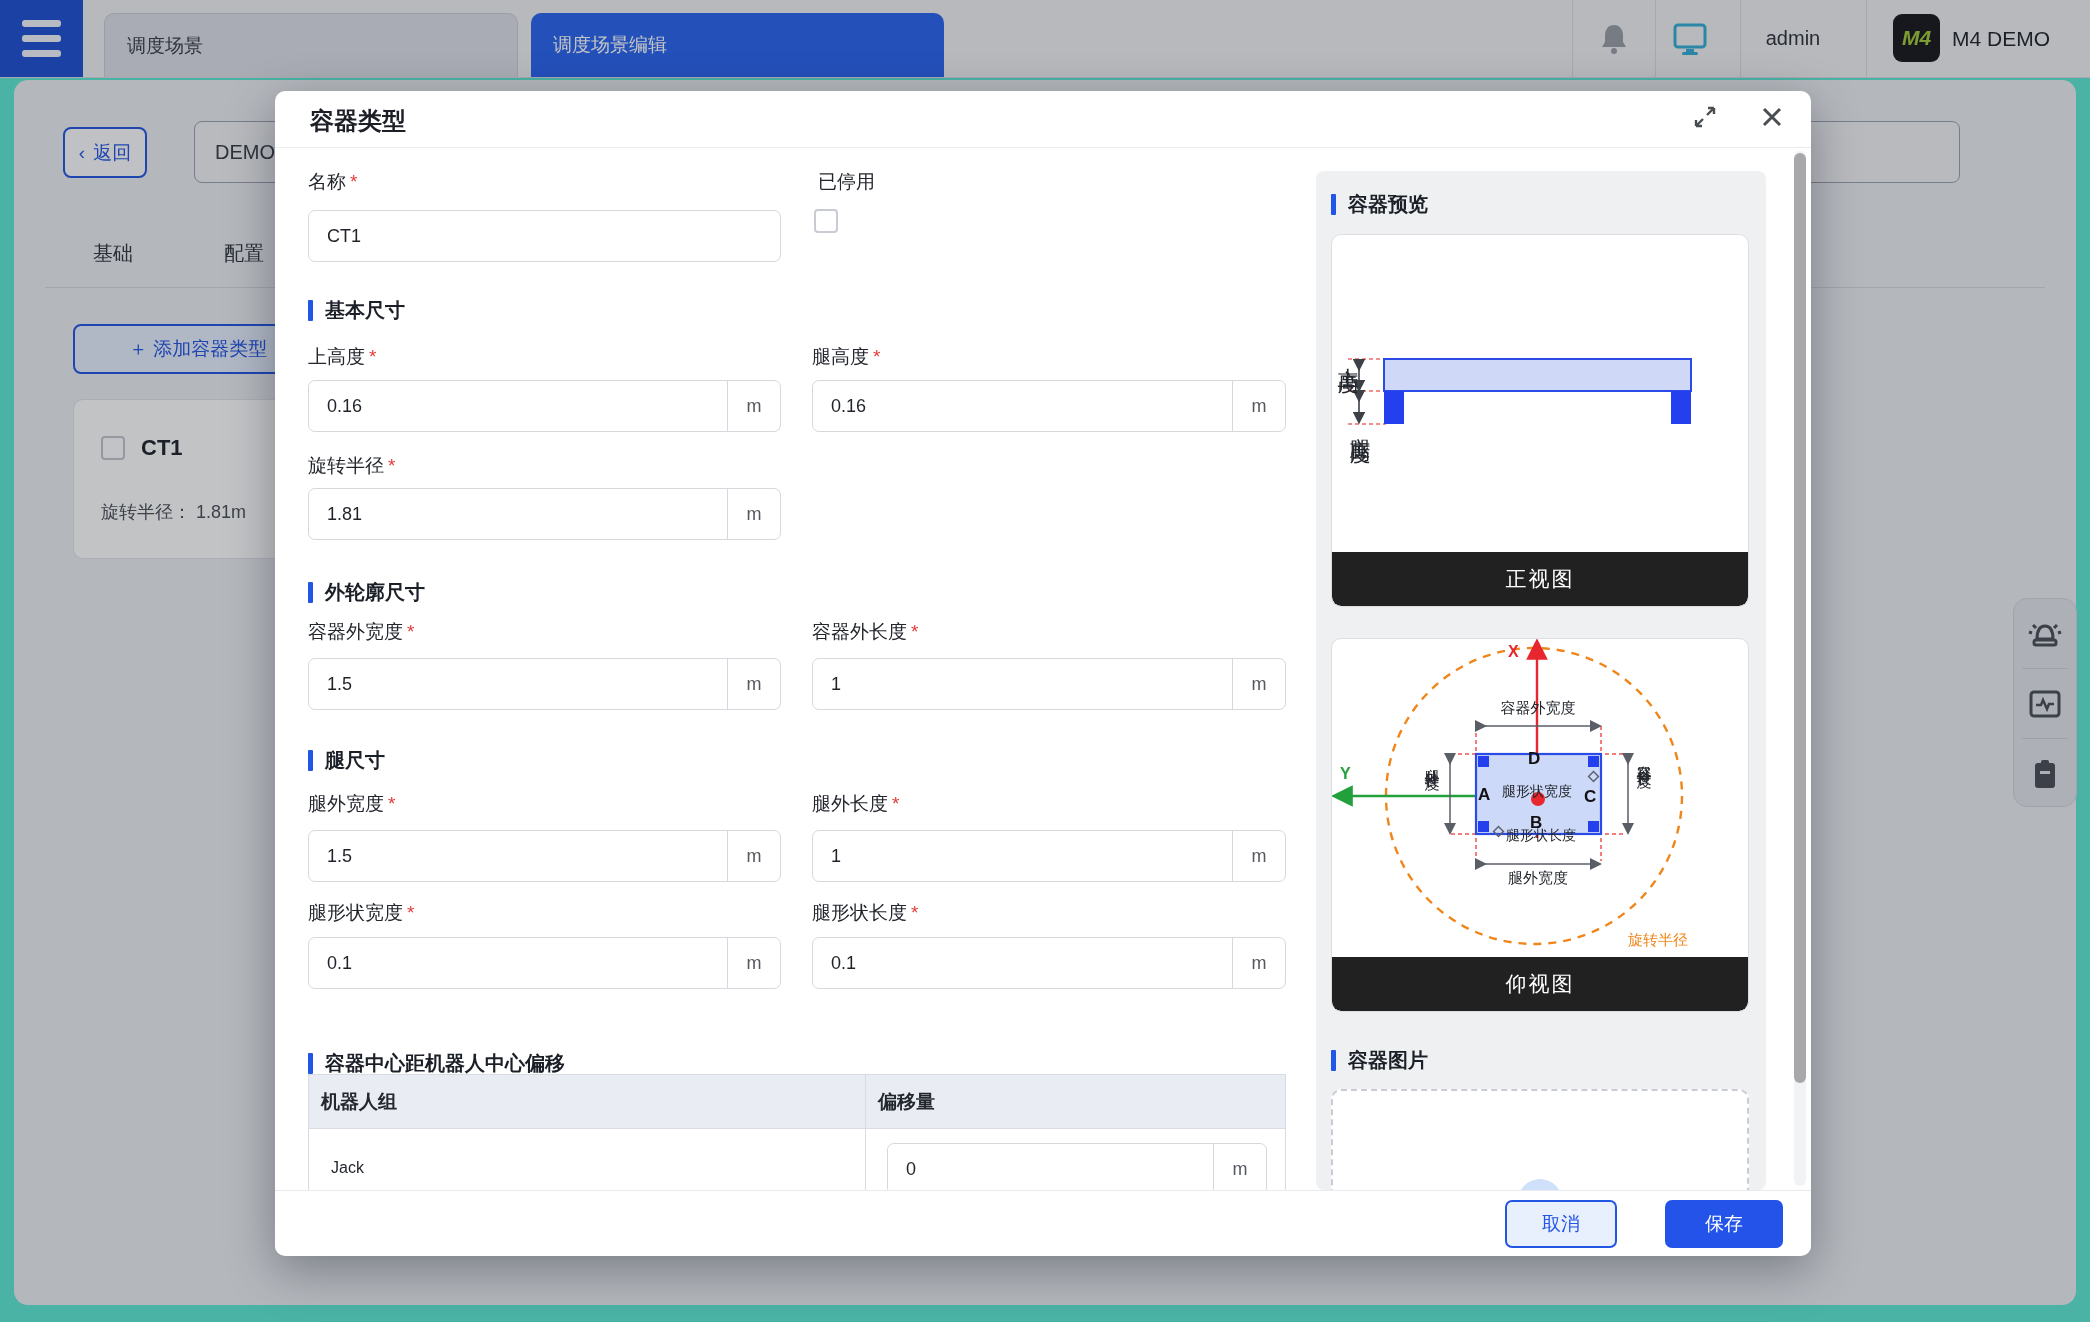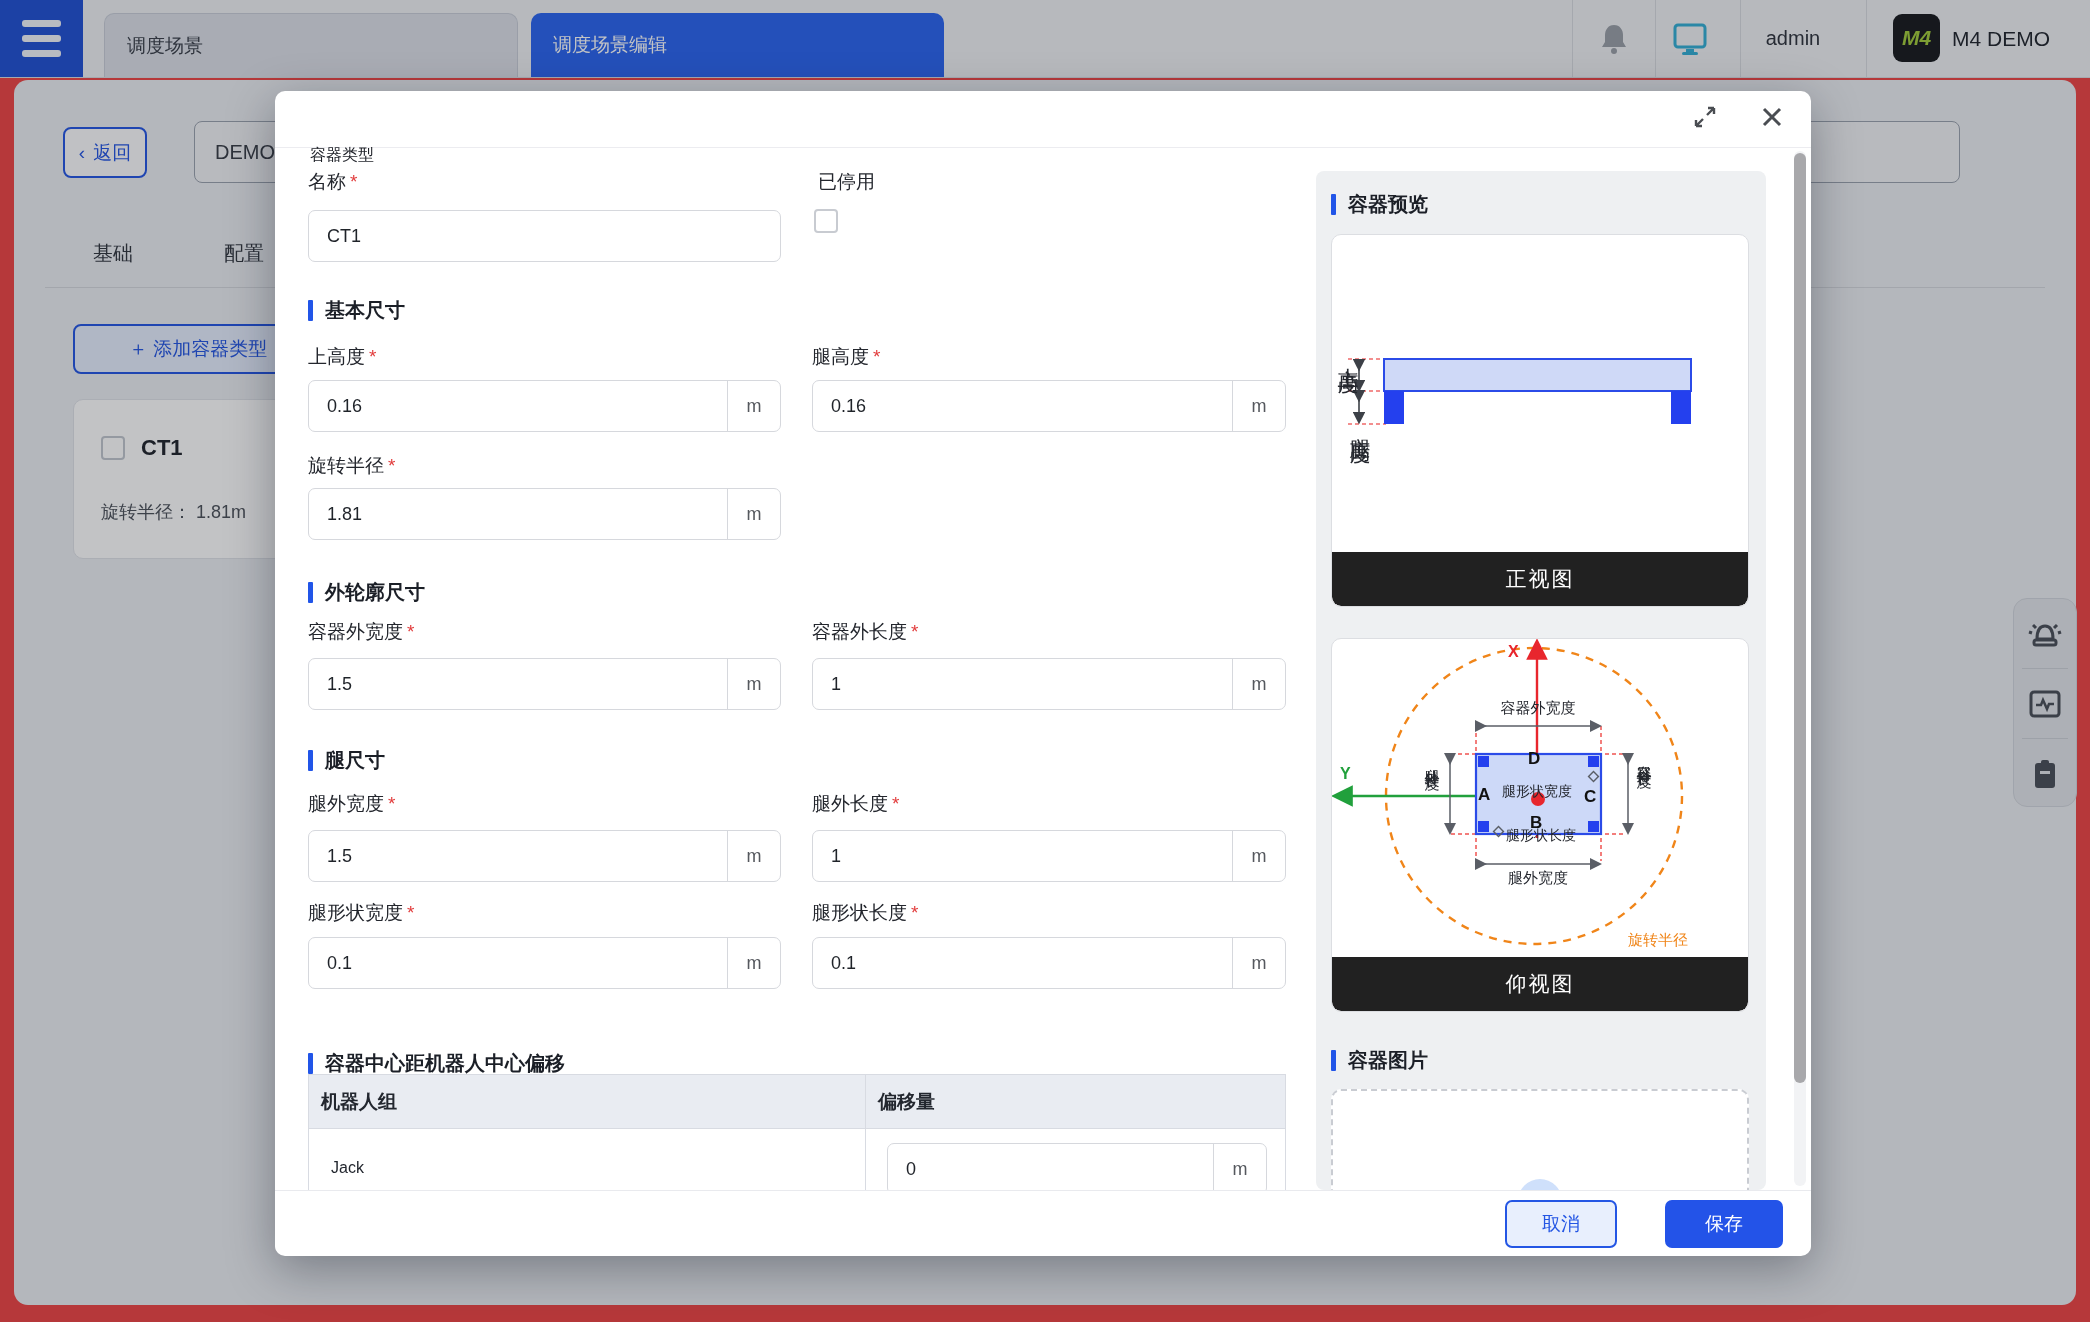--- a/index.html
+++ b/index.html
@@ -1,16 +1,16 @@
 <!DOCTYPE html>
 <html><head>
 <meta charset="utf-8">
 <style>
   html,body{margin:0;padding:0;background:#f5f6f8;font-family:"Liberation Sans","DejaVu Sans",sans-serif;}
-  .stage{position:relative;width:2090px;height:1322px;overflow:hidden;background:#ef4444;}
+  .stage{position:relative;width:2090px;height:1322px;overflow:hidden;background:#5eead4;}
   .abs{position:absolute;}
 
   
   .topbar{left:0;top:0;width:2090px;height:77px;background:#f1f2f5;border-bottom:1px solid #d9dce1;}
   .hamburger{left:0;top:0;width:83px;height:77px;background:#2050d4;}
   .hamburger i{position:absolute;left:22px;width:39px;height:7px;border-radius:3px;background:#f2f4fa;}
   .bgtab{top:13px;height:64px;border-radius:10px 10px 0 0;font-size:19px;display:flex;align-items:center;padding-left:22px;box-sizing:border-box;}
   .bgtab.inactive{left:104px;width:414px;background:#dde1e9;color:#3a3f49;border:1px solid #c9ced8;border-bottom:none;}
   .bgtab.active{left:531px;width:413px;background:#2a65f0;color:#ffffff;}
   .tb-divider{top:0;width:1px;height:77px;background:#d8dbe0;}
@@ -30,21 +30,21 @@
   .ct1-line{left:27px;top:100px;font-size:18px;color:#4c515a;white-space:nowrap;}
   .side-toolbar{left:1999px;top:518px;width:64px;height:209px;background:#e3e6eb;border:1px solid #d2d6dd;border-radius:14px;box-sizing:border-box;}
   .side-cell{left:0;width:62px;height:69px;display:flex;align-items:center;justify-content:center;}
   .side-sep{left:8px;width:46px;height:1px;background:#cdd1d8;}
 
   .backdrop{left:0;top:0;width:2090px;height:1322px;background:rgba(18,22,32,0.26);}
 
   
   .modal{left:275px;top:91px;width:1536px;height:1164px;background:#ffffff;border-radius:10px;box-shadow:0 14px 48px rgba(10,14,30,0.35);}
   .modal-header{left:0;top:0;width:1536px;height:56px;border-bottom:1px solid #ececf0;}
-  .modal-title{left:35px;top:14px;font-size:16px;font-weight:400;color:#1c1f26;margin-top:40px;}
+  .modal-title{left:35px;top:14px;font-size:24px;font-weight:700;color:#1c1f26;}
   .win-icon{top:11px;width:30px;height:30px;display:flex;align-items:center;justify-content:center;color:#4a4d52;cursor:pointer;}
   .modal-body{left:0;top:56px;width:1536px;height:1043px;overflow:hidden;}
   .modal-footer{left:0;top:1099px;width:1536px;height:65px;border-top:1px solid #e9eaee;background:#fff;border-radius:0 0 10px 10px;}
   .btn-cancel{left:1230px;top:9px;width:112px;height:48px;background:#e8effd;border:2px solid #2456e4;border-radius:7px;color:#2456e4;font-size:19px;display:flex;align-items:center;justify-content:center;box-sizing:border-box;}
   .btn-save{left:1390px;top:9px;width:118px;height:48px;background:#2353e8;border-radius:7px;color:#ffffff;font-size:19px;display:flex;align-items:center;justify-content:center;}
 
   .lbl{font-size:19px;color:#23262d;white-space:nowrap;}
   .star{color:#e23c3c;margin-left:4px;}
   .inp{height:52px;border:1px solid #d6d8dd;border-radius:7px;background:#fff;display:flex;box-sizing:border-box;overflow:hidden;}
   .inp input{flex:1;border:none;outline:none;font-size:18px;color:#1f2329;padding:0 18px;min-width:0;font-family:inherit;background:transparent;}

